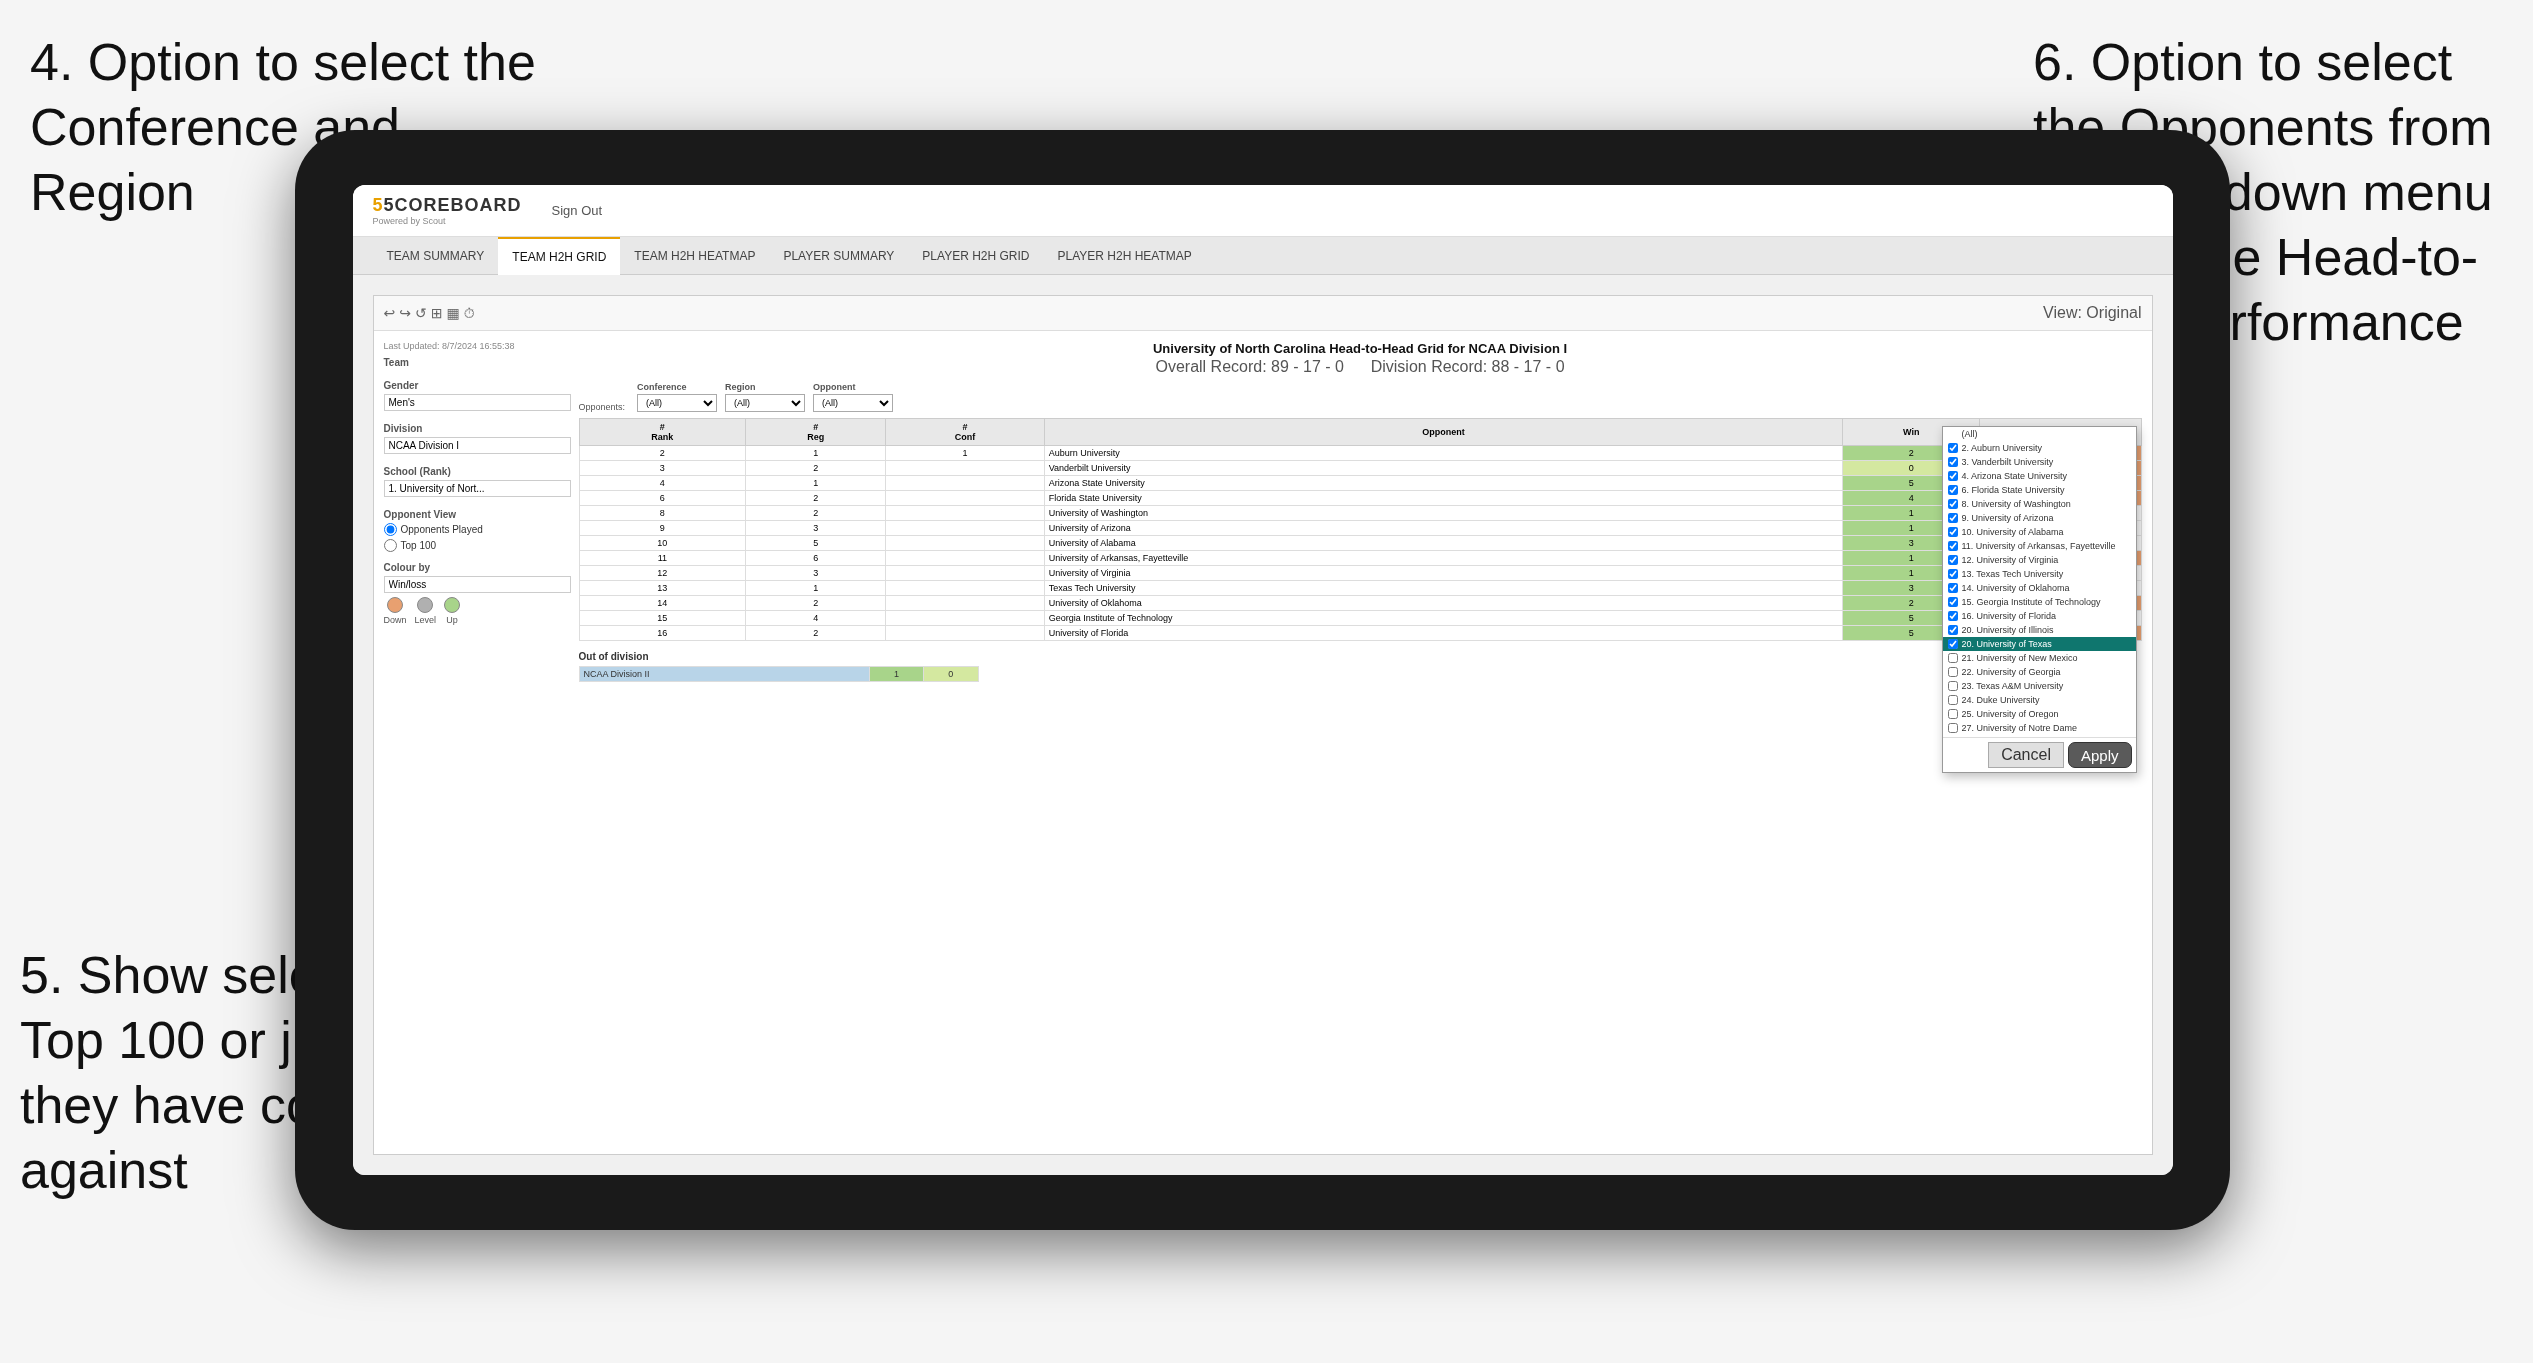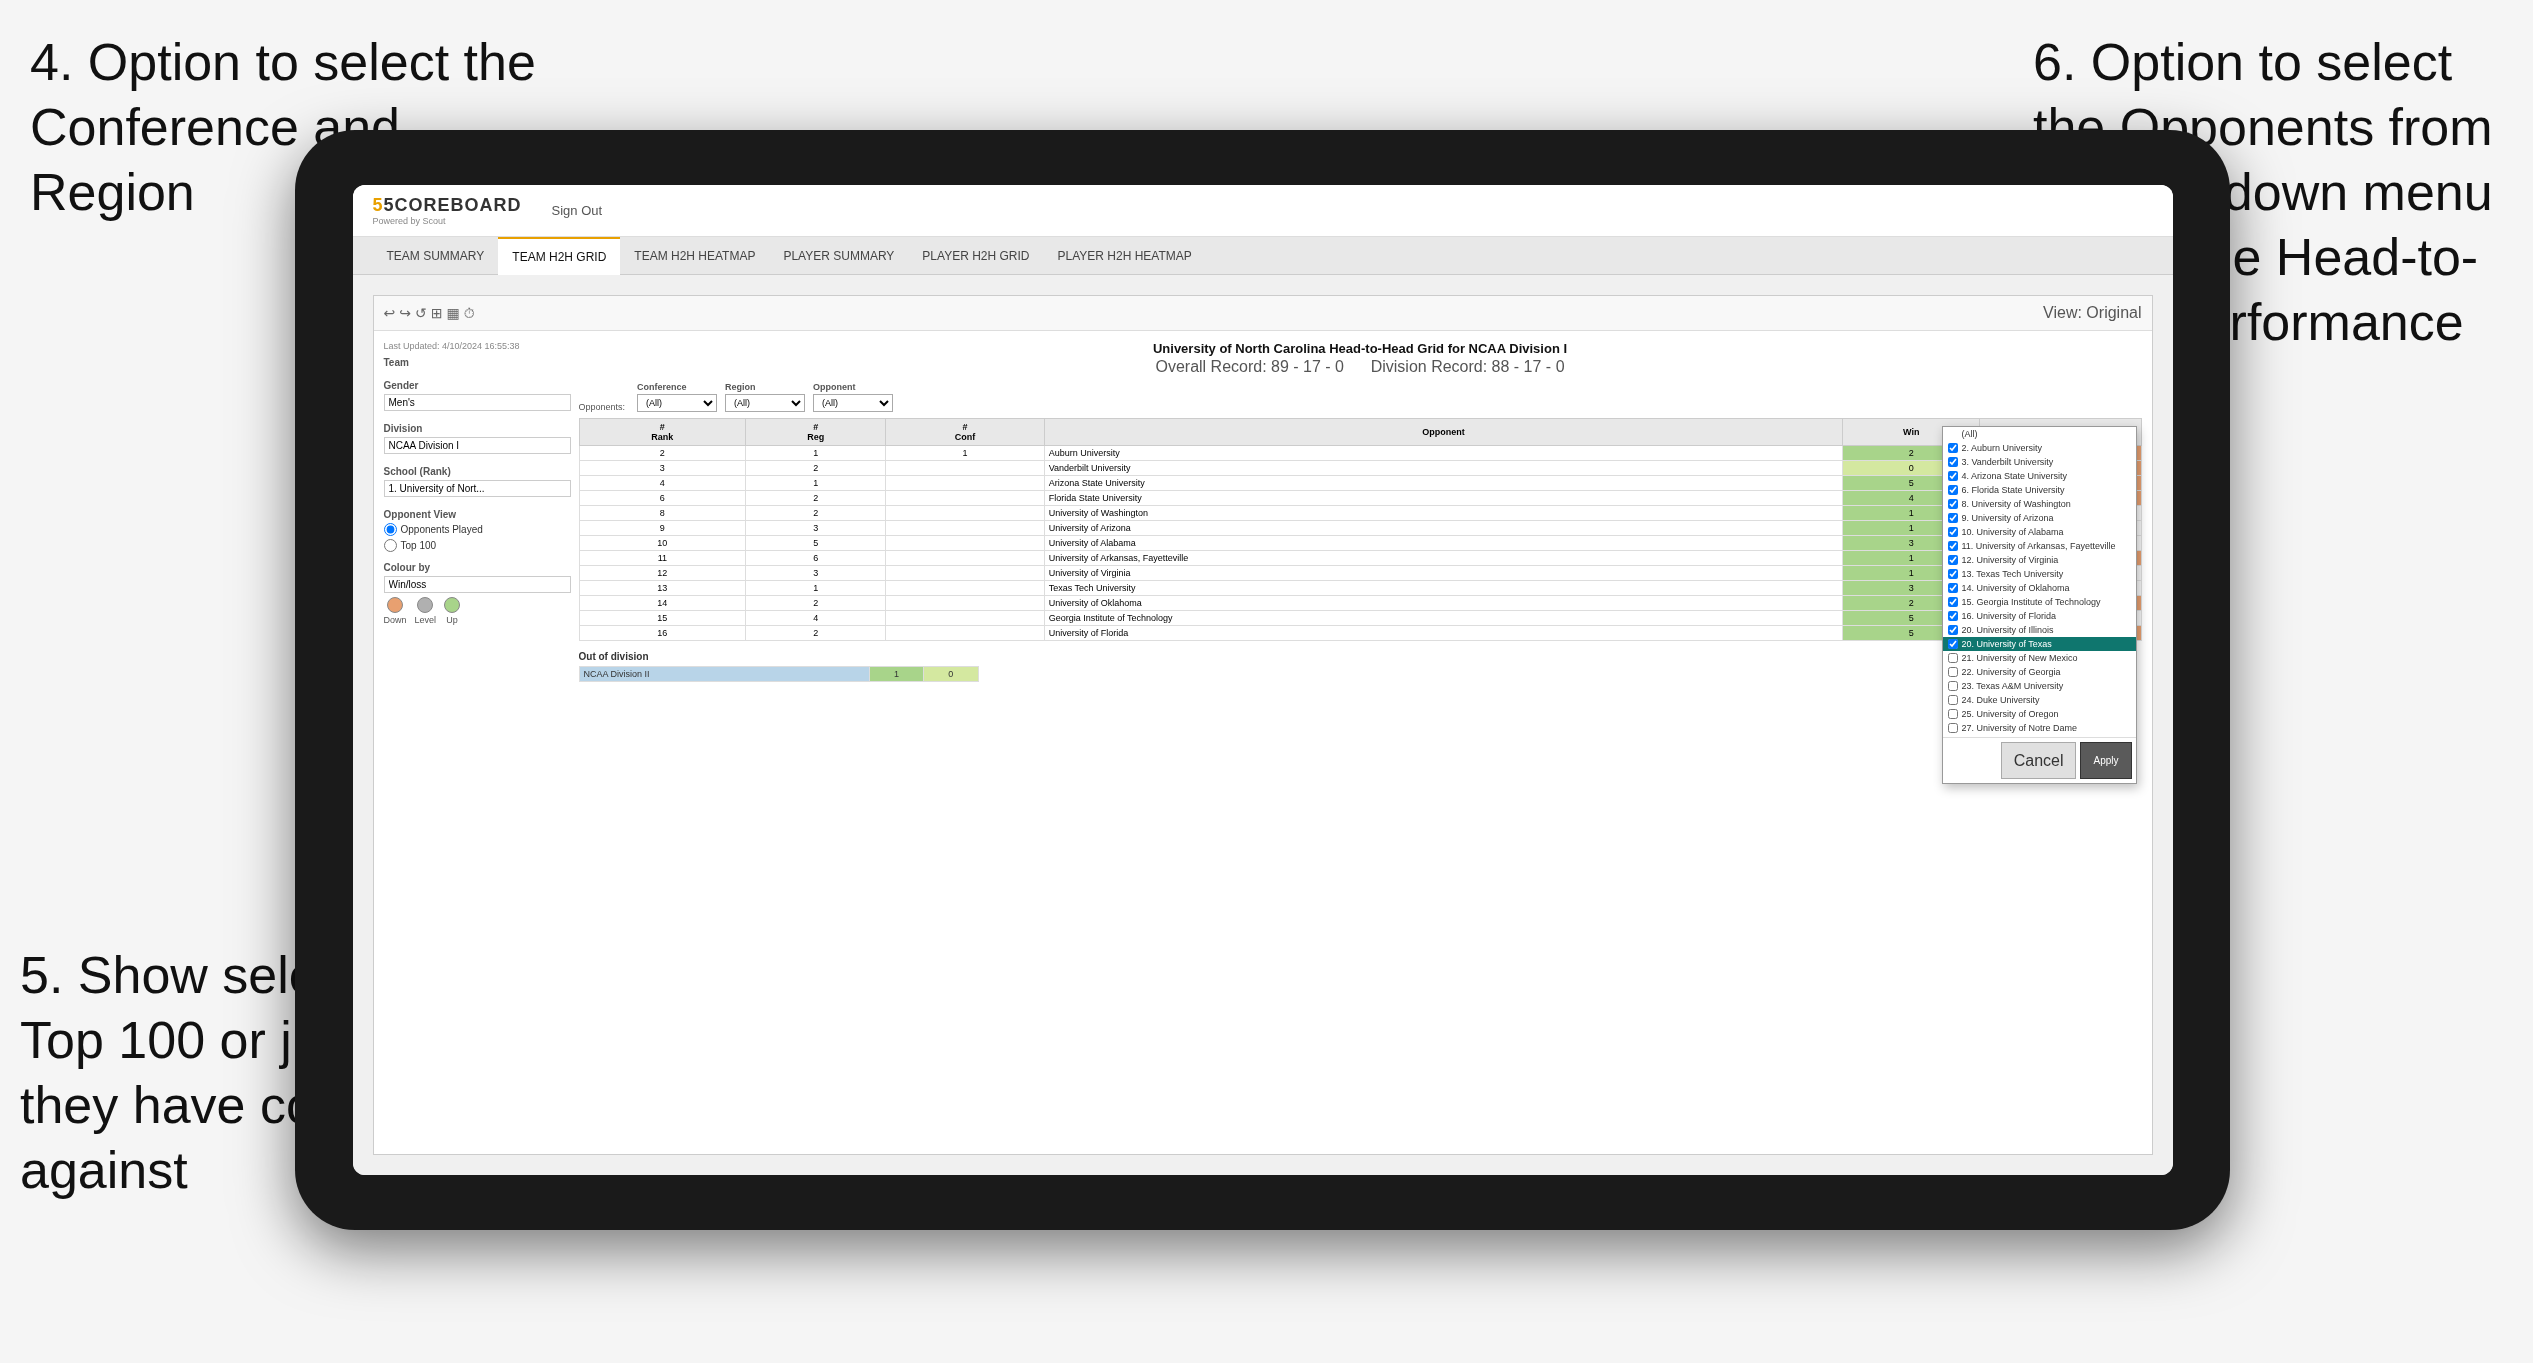--- a/index.html
+++ b/index.html
@@ -411,24 +411,24 @@
       font-size: 16px;
       padding: 3px 12px;
       cursor: pointer;
       border-radius: 0;
       color: #333;
     }
 
     .apply-btn {
       background: #5a5a5a;
       border: 1px solid #333;
-      font-size: 10px;
-      padding: 12px 12px;
+      font-size: 15px;
+      padding: 3px 12px;
       cursor: pointer;
-      border-radius: 0;
+      border-radius: 7px;
       color: #fff;
     }
 
     
     .arrow-line {
       stroke: #e83060;
       stroke-width: 3;
       fill: none;
       marker-end: url(#arrowhead);
     }
@@ -485,21 +485,21 @@
           <span class="toolbar-icon">↺</span>
           <span class="toolbar-icon">⊞</span>
           <span class="toolbar-icon">▦</span>
           <span class="toolbar-icon">⏱</span>
           <span style="margin-left:auto; font-size:16px; color:#555;">View: Original</span>
         </div>
 
         <div class="report-area">
 
           <div class="sidebar">
-            <div class="last-updated">Last Updated: 4/10/2024 16:55:38</div>
+            <div class="last-updated">Last Updated: 8/7/2024 16:55:38</div>
 
             <div class="sidebar-section">
               <div class="sidebar-label">Team</div>
             </div>
 
             <div class="sidebar-section">
               <div class="sidebar-label">Gender</div>
               <select class="sidebar-select">
                 <option>Men's</option>
               </select>

